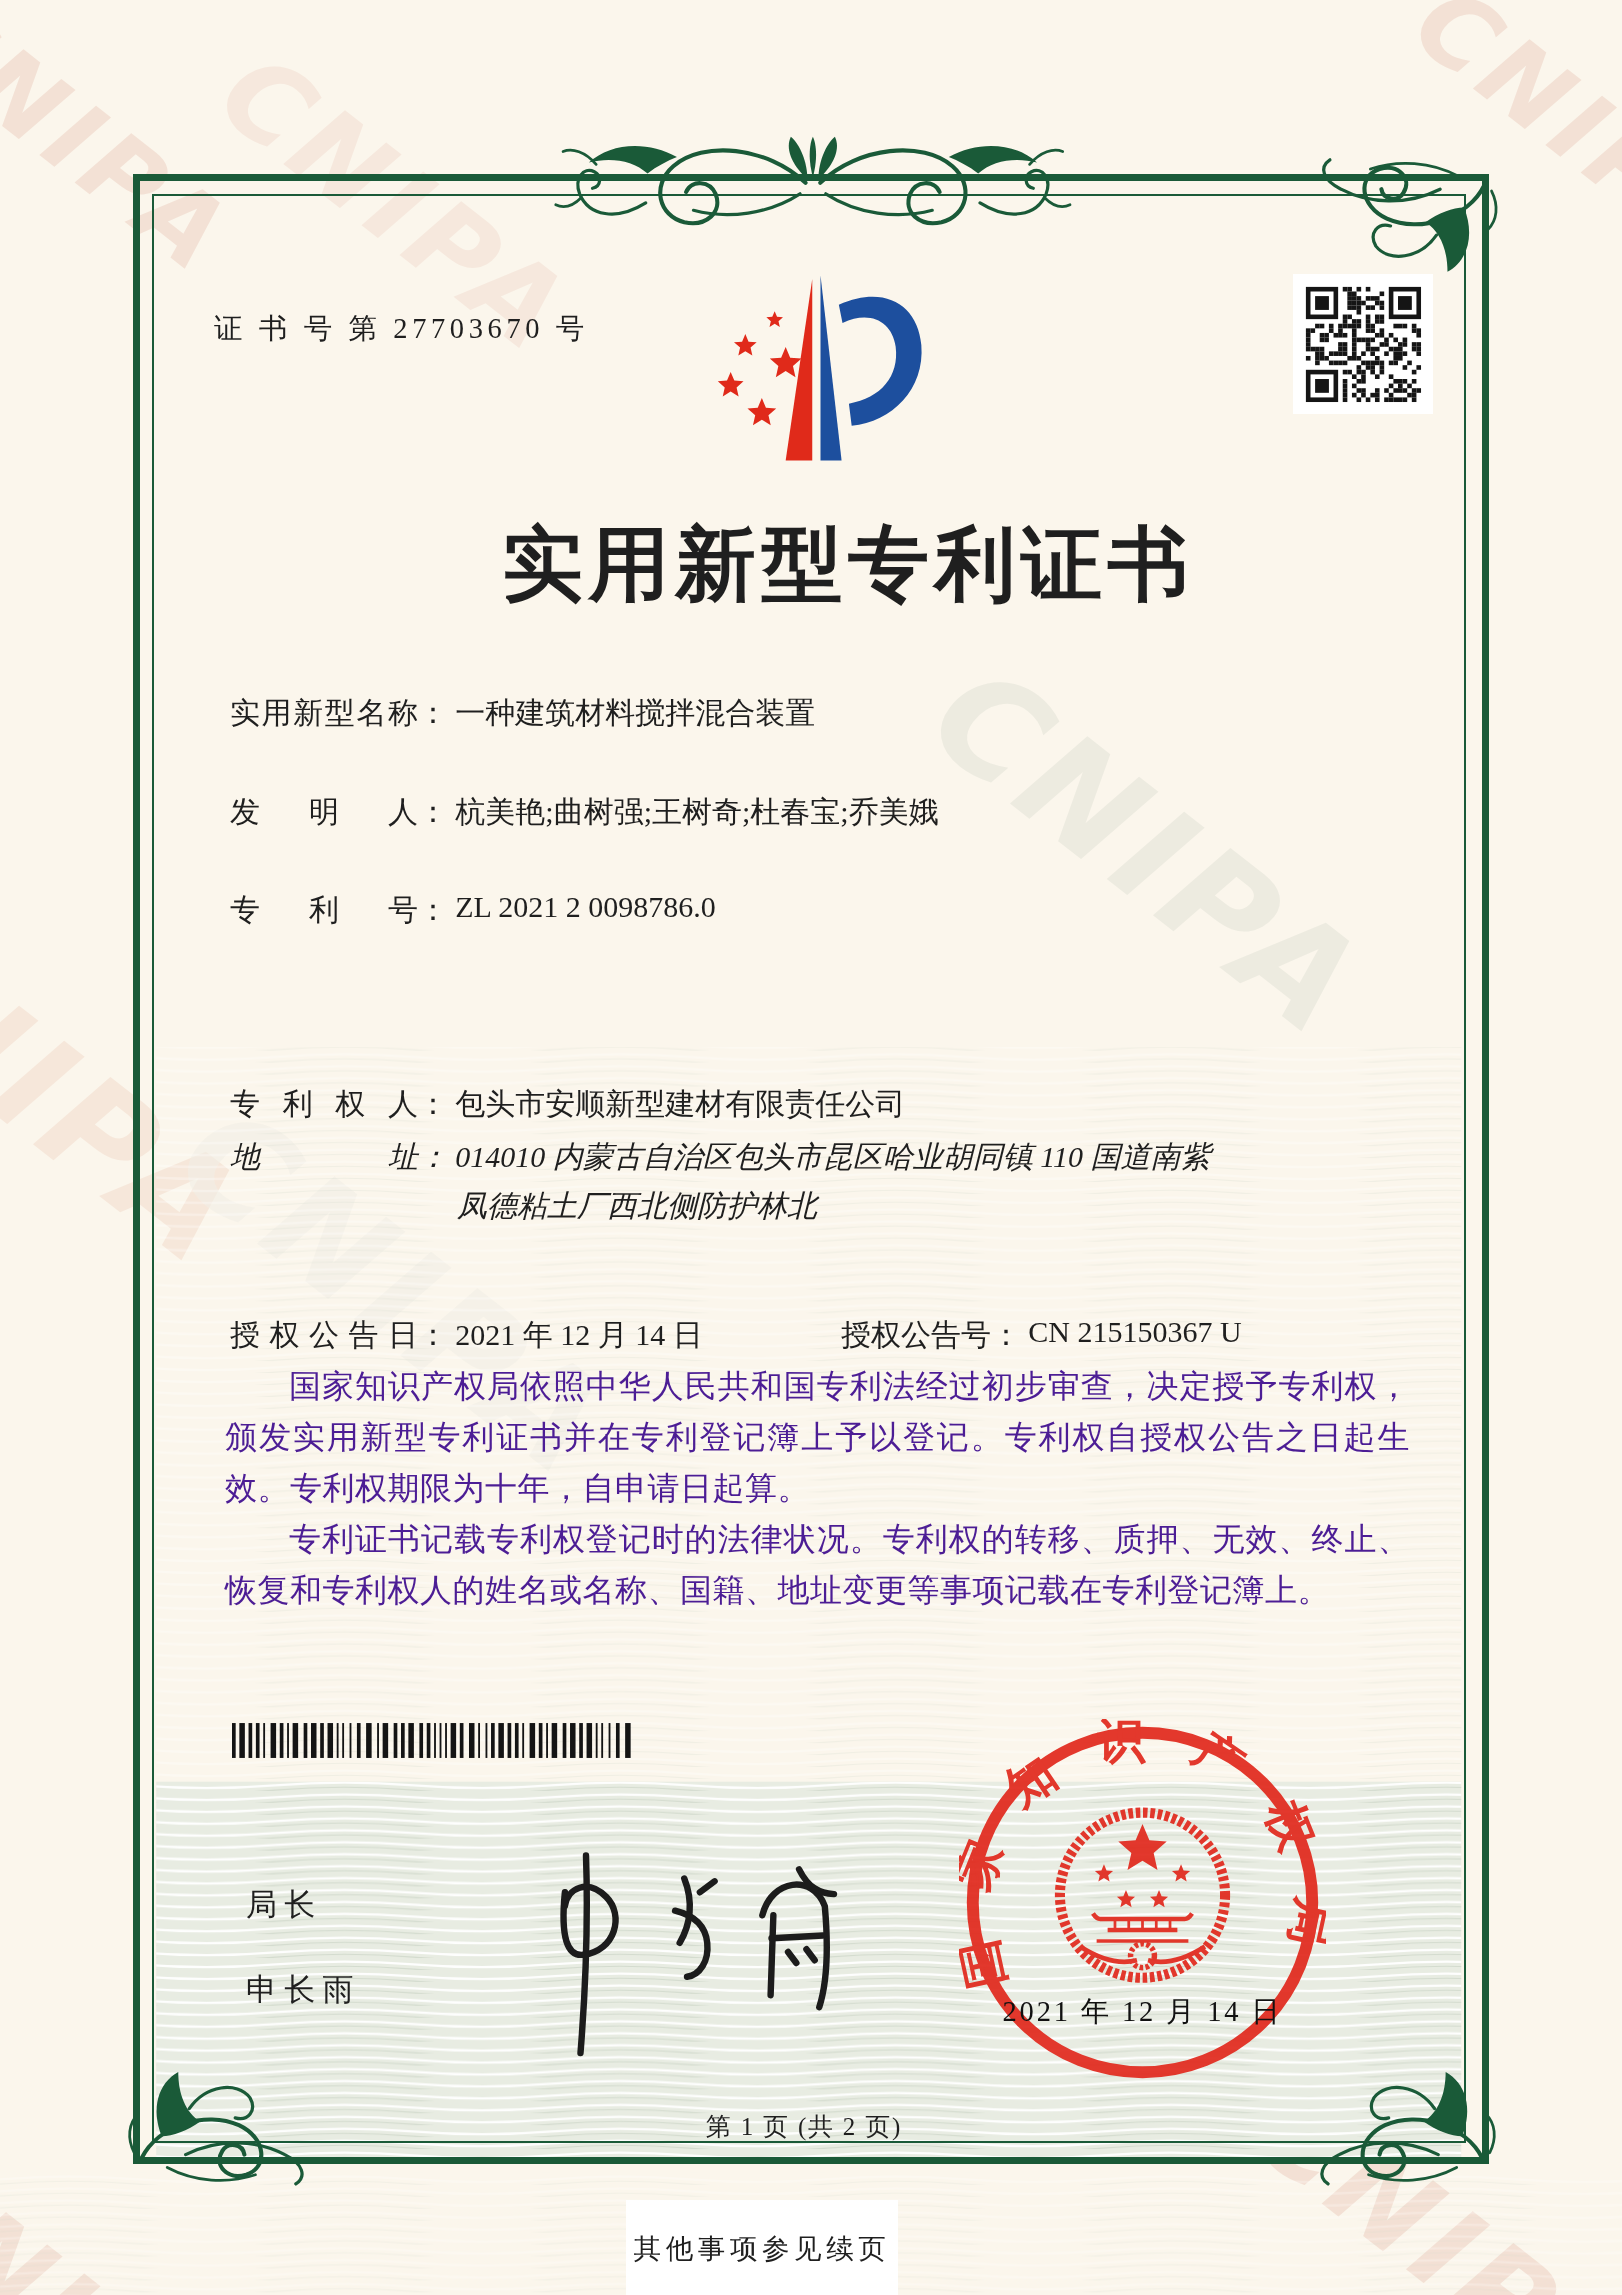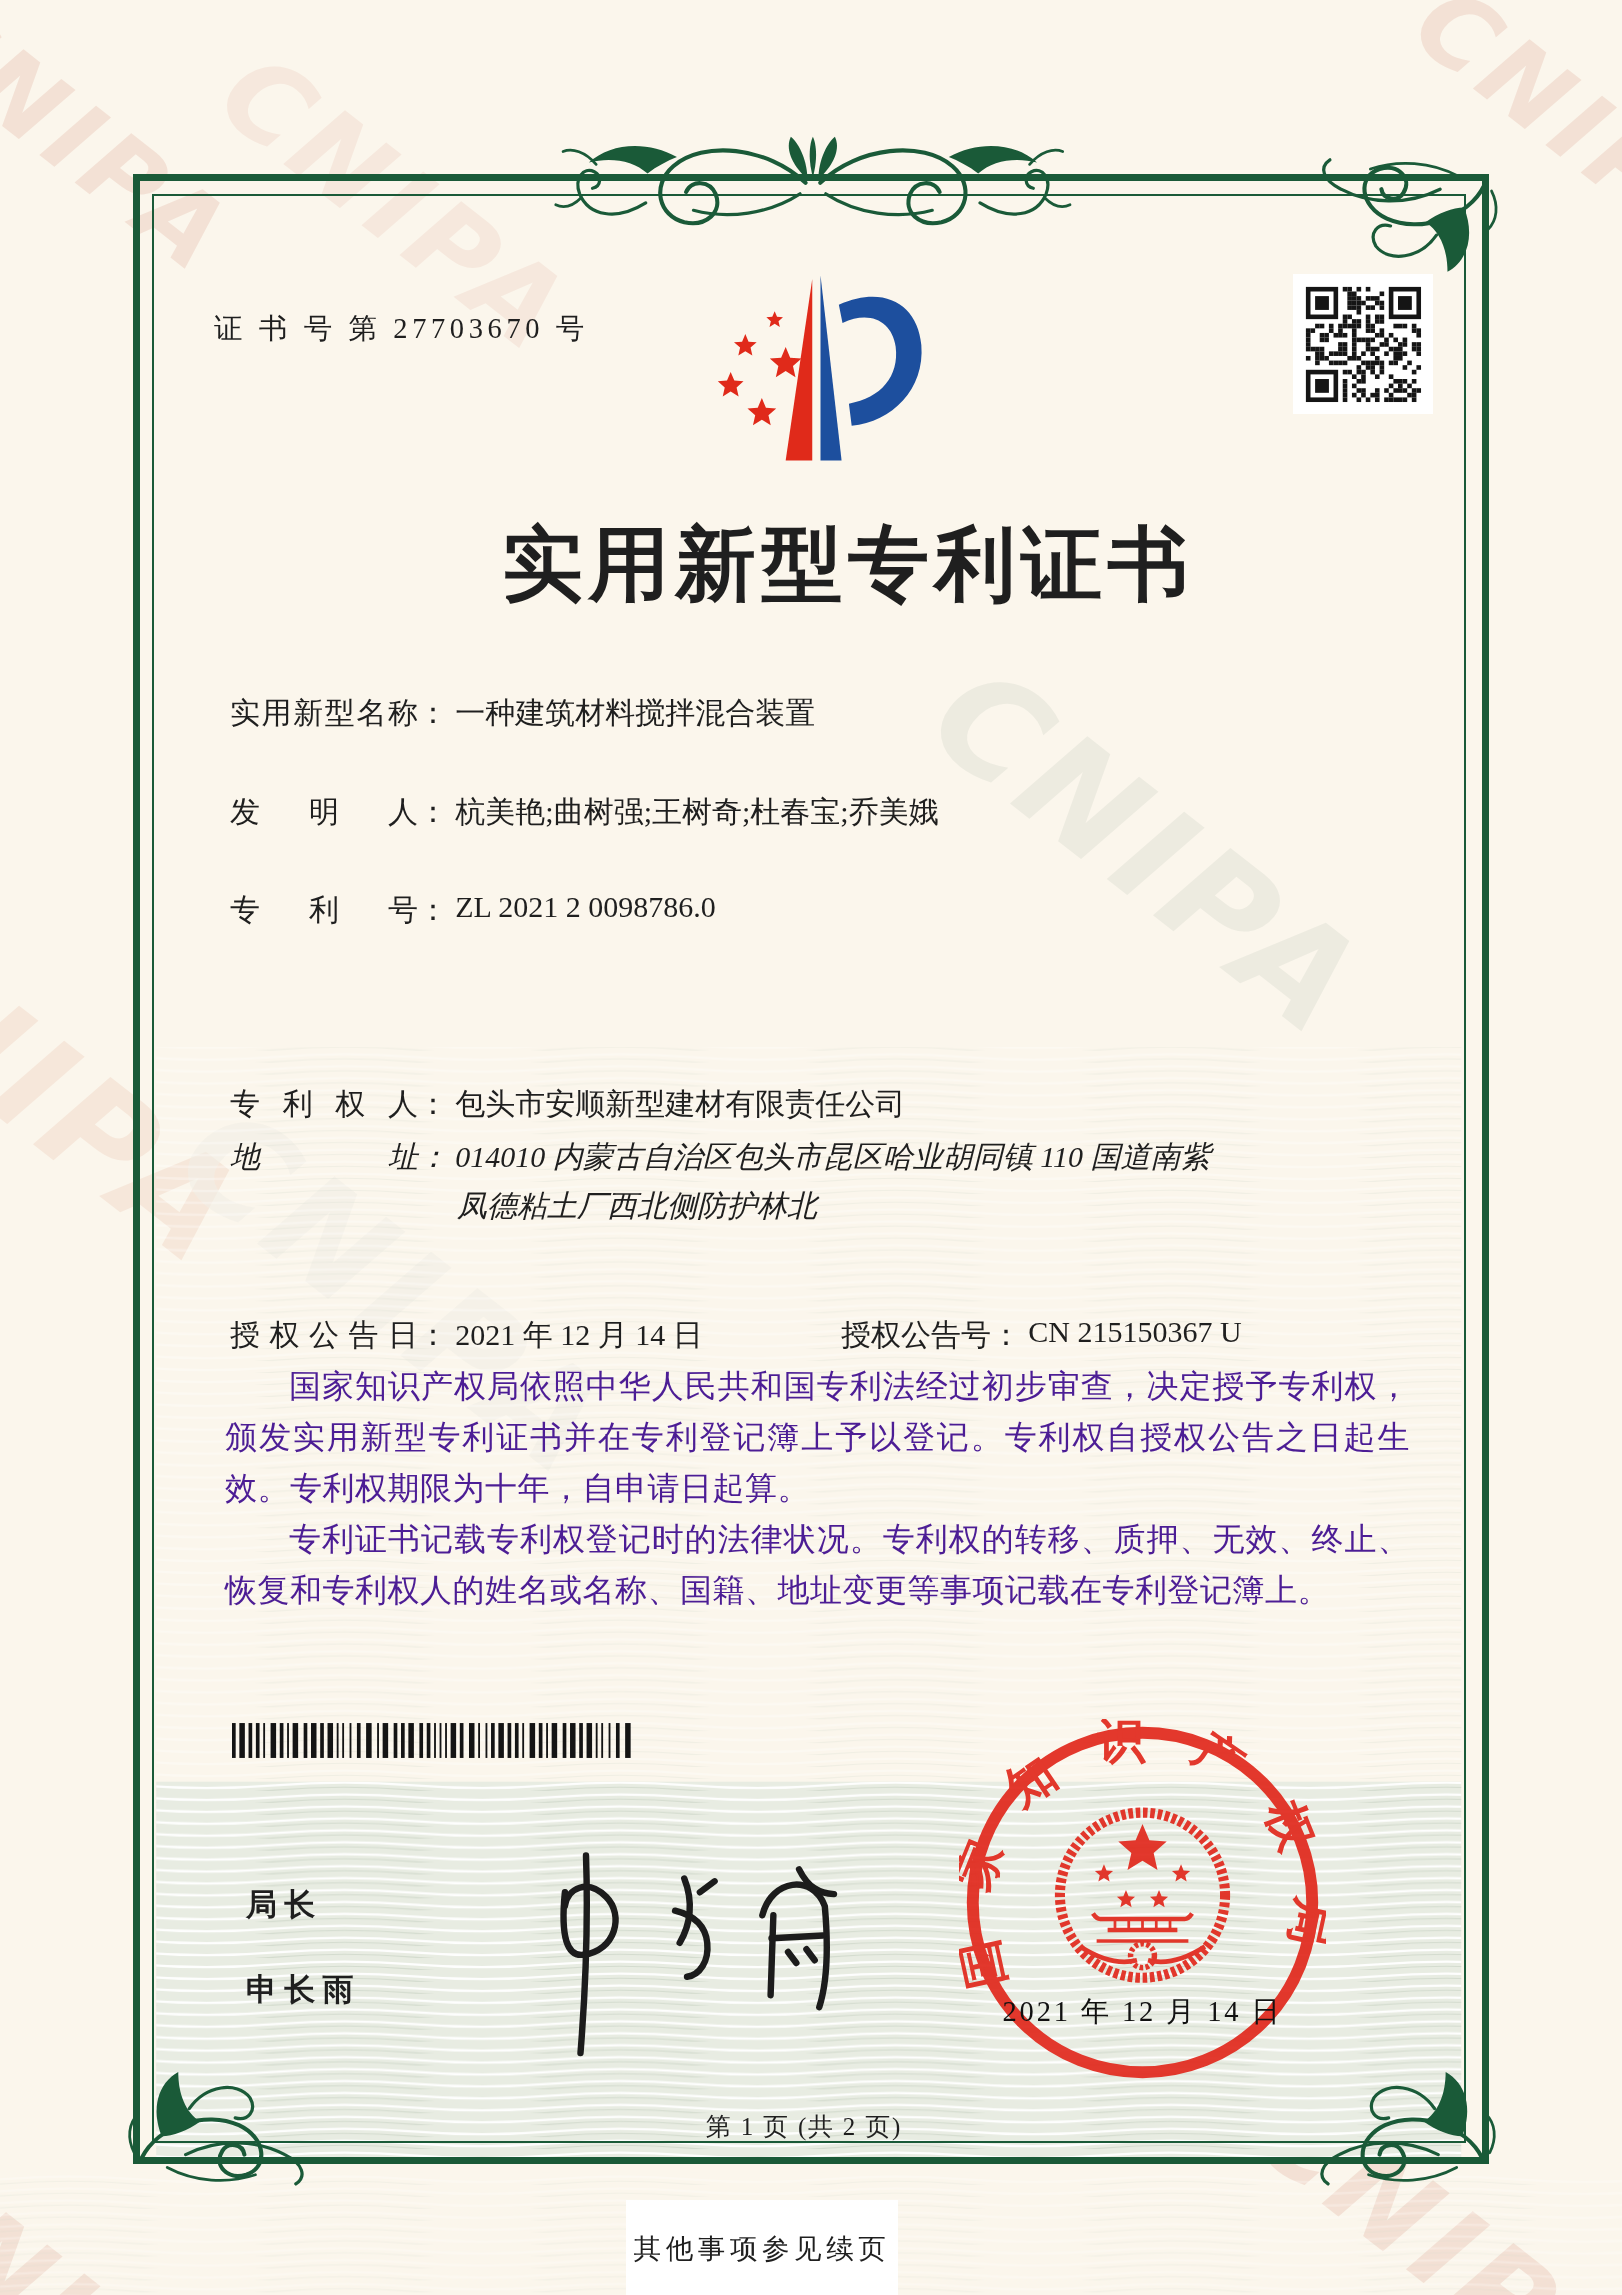--- a/index.html
+++ b/index.html
@@ -22,21 +22,21 @@
          font-size:81px;font-weight:bold;letter-spacing:5.5px;margin-left:44px;}
   .row{position:absolute;left:230px;width:1194px;font-size:30px;}
   .flabel{display:inline-block;width:188px;text-align:justify;text-align-last:justify;vertical-align:top;}
   .colon{display:inline-block;vertical-align:top;}
   .fval{display:inline-block;margin-left:7.3px;vertical-align:top;}
   .addr2{margin-left:227px;margin-top:8px;}
   .grant2{position:absolute;left:611px;top:0;}
   .paras{position:absolute;left:225px;top:1361px;width:1185px;font-size:32px;line-height:51px;
          text-align:justify;letter-spacing:0.5px;color:#4c1d95;}
   .paras p{margin:0;text-indent:2em;}
-  .sig-label{position:absolute;left:246px;font-size:31px;font-weight:bold;letter-spacing:7.3px;
+  .sig-label{position:absolute;left:246px;font-size:31px;font-weight:normal;letter-spacing:7.3px;
              font-family:"Liberation Sans","DejaVu Sans",sans-serif;text-align:center;}
   .seal-date{position:absolute;left:959px;top:1993px;width:367px;text-align:center;
              font-size:28.5px;letter-spacing:2.8px;color:#111;z-index:3;}
   .pagenum{position:absolute;left:133px;top:2110px;width:1342px;text-align:center;font-size:25px;letter-spacing:1.8px;}
   .contnote{position:absolute;left:626px;top:2200px;width:272px;height:96px;background:#ffffff;
             z-index:2;text-align:center;}
   .contnote span{display:inline-block;margin-top:31px;font-size:27.5px;letter-spacing:4.6px;}
   svg{display:block;}
 </style>
 </head>

